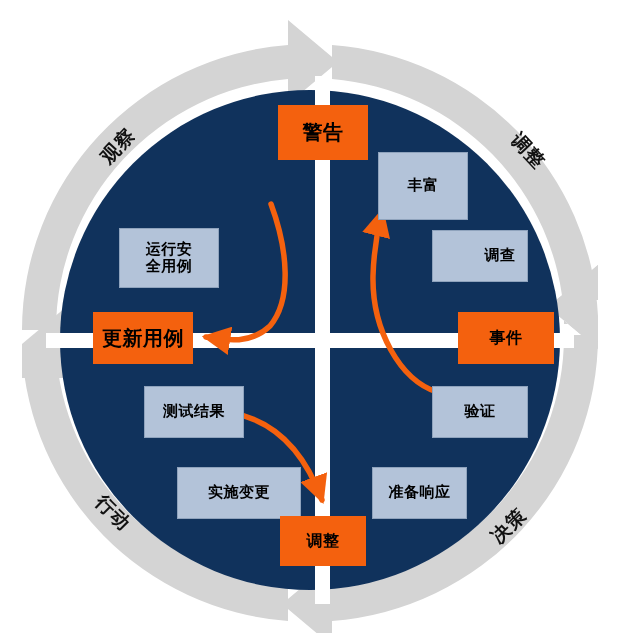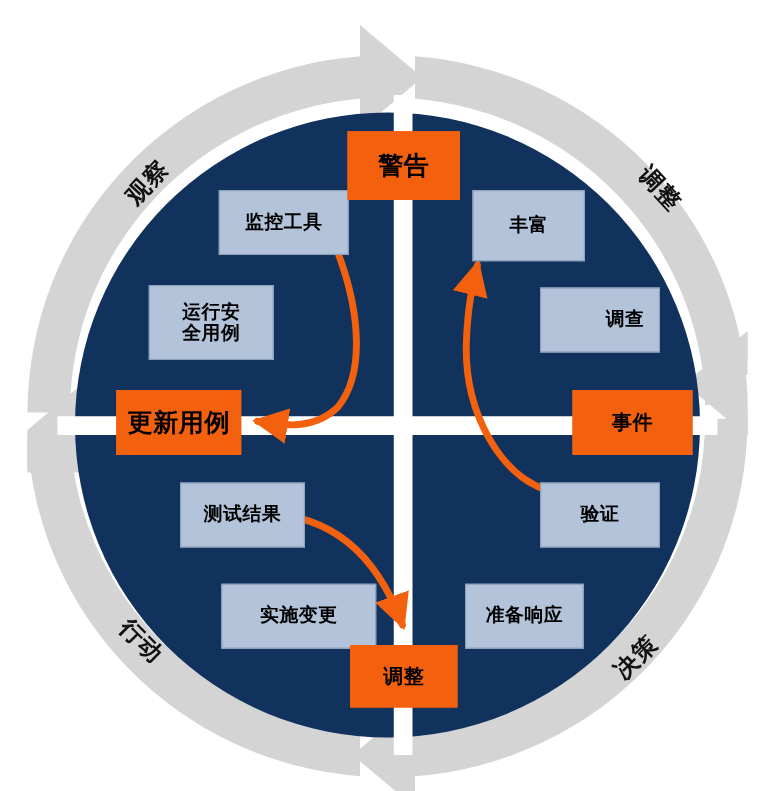--- a/index.html
+++ b/index.html
@@ -142,26 +142,25 @@
   </svg>
 
   <div class="arc-label" style="left:98px; top:133px; transform:rotate(-47deg);">观察</div>
 
   <div class="arc-label" style="left:508px; top:138px; transform:rotate(47deg);">调整</div>
 
   <div class="arc-label" style="left:489px; top:513px; transform:rotate(-45deg);">决策</div>
 
   <div class="arc-label" style="left:93px; top:500px; transform:rotate(45deg);">行动</div>
 
-  <div class="node node-blue" style="left:175px; top:152px; width:104px; height:52px;">监控工具</div>
 
   <div class="node node-blue" style="left:119px; top:228px; width:100px; height:60px;">运行安
 全用例</div>
 
-  <div class="node node-blue" style="left:378px; top:152px; width:90px; height:57px;">丰富</div>
+  <div class="node node-blue" style="left:378px; top:152px; width:90px; height:68px;">丰富</div>
 
   <div class="node node-blue" style="left:432px; top:230px; width:96px; height:52px;padding-left:40px;">调查</div>
 
   <div class="node node-blue" style="left:432px; top:386px; width:96px; height:52px;">验证</div>
 
   <div class="node node-blue" style="left:372px; top:467px; width:95px; height:52px;">准备响应</div>
 
   <div class="node node-blue" style="left:123px; top:386px; width:100px; height:52px;margin-left:21px;">测试结果</div>
 
   <div class="node node-blue" style="left:177px; top:467px; width:124px; height:52px;">实施变更</div>

